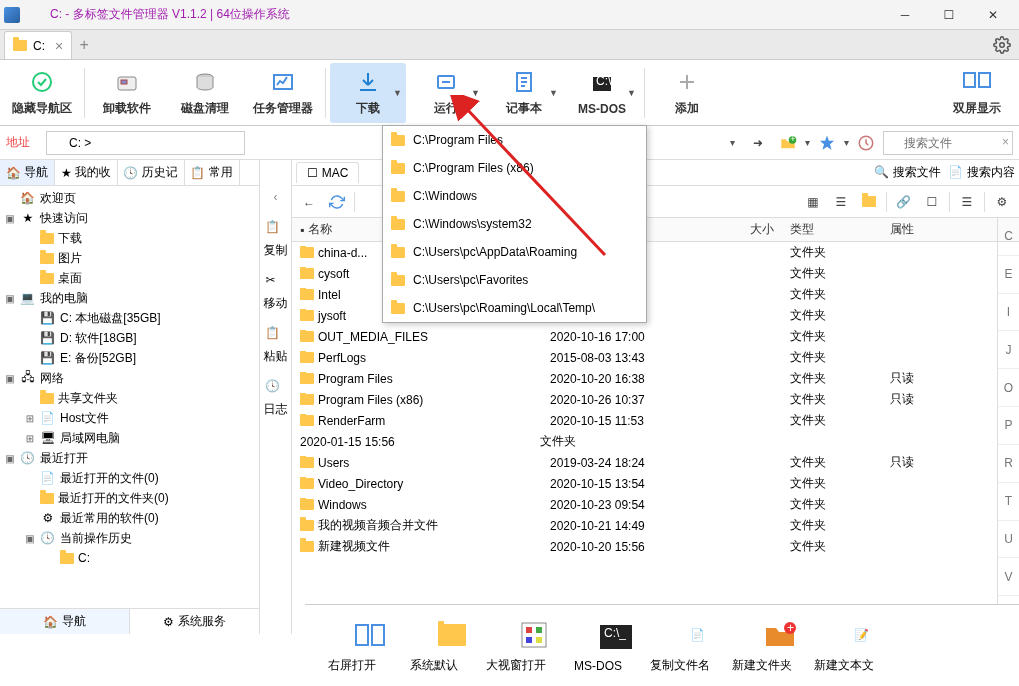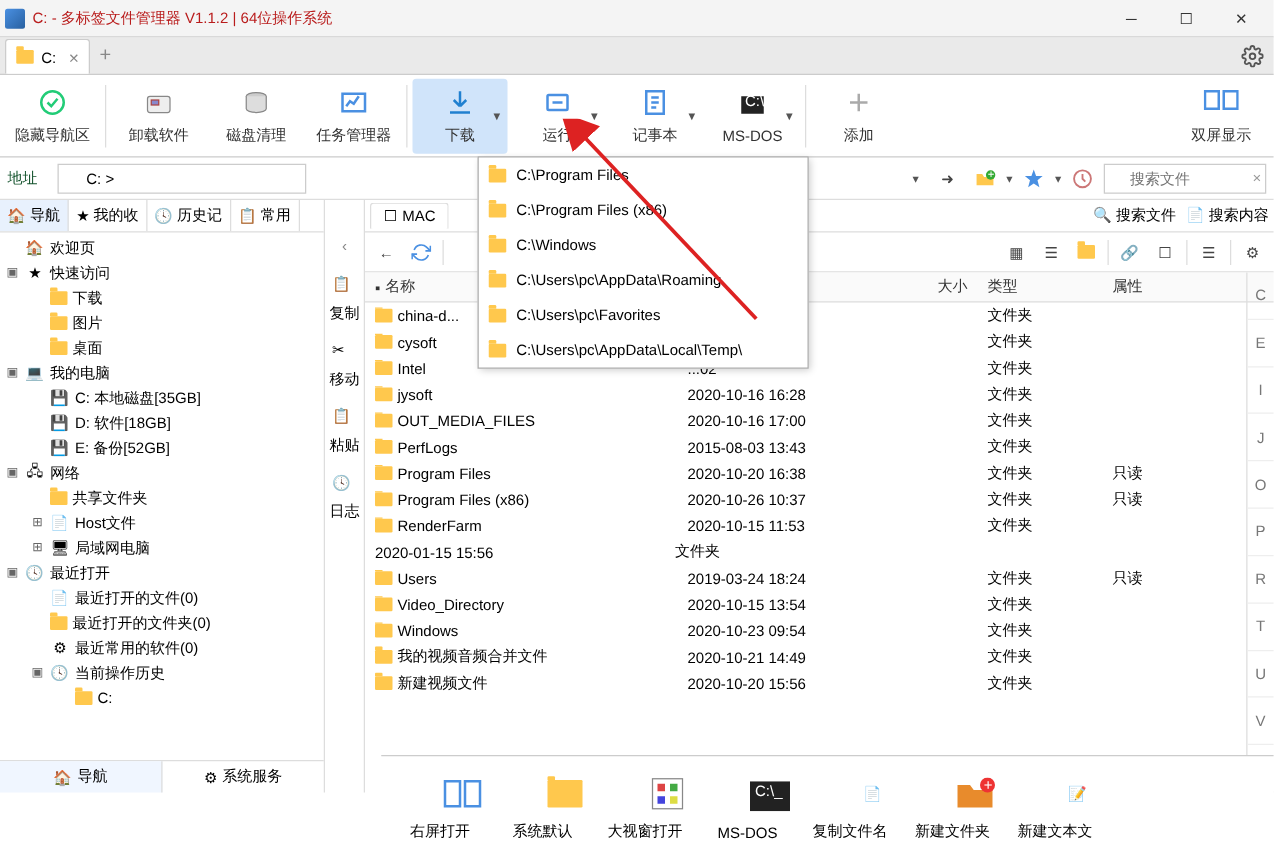--- a/index.html
+++ b/index.html
@@ -1,40 +1,40 @@
 <!DOCTYPE html>
 <html><head>
 <meta charset="utf-8">
 <style>
 * { box-sizing: border-box; margin: 0; padding: 0; font-family: "Microsoft YaHei", "Segoe UI", sans-serif; font-size: 12px; }
 body { background: #fff; width: 1019px; height: 686px; overflow: hidden; position: relative; }
 
 .titlebar { height: 30px; display: flex; align-items: center; border-bottom: 1px solid #d0d0d0; background: #f4f4f4; padding: 0 4px; }
 .titlebar .app-icon { width: 16px; height: 16px; margin-right: 6px; background: linear-gradient(135deg,#4a90e2,#2860a0); border-radius: 2px; }
-.titlebar .title-text { flex: 1; color: #b91c1c; }
+.titlebar .title-text { flex: 1; color: #a21caf; margin-left: 24px; }
 .titlebar .win-btn { width: 44px; height: 28px; display: flex; align-items: center; justify-content: center; color: #333; }
 
 .tabbar { height: 30px; display: flex; align-items: flex-end; background: #eaeaea; border-bottom: 1px solid #ccc; padding-left: 4px; position: relative; }
 .tab { height: 28px; display: flex; align-items: center; background: #fff; border: 1px solid #ccc; border-bottom: none; padding: 0 8px; gap: 6px; border-radius: 3px 3px 0 0; }
 .tab .folder-icon { width: 14px; height: 11px; background: #ffc84d; border-radius: 1px; position: relative; }
 .tab .folder-icon::before { content:''; position:absolute; top:-3px; left:0; width:6px; height:3px; background:#ffc84d; border-radius:1px 1px 0 0;}
 .tab .tab-close { color: #888; font-size: 14px; margin-left: 4px; }
 .tab-add { width: 24px; height: 28px; display: flex; align-items: center; justify-content: center; color: #888; font-size: 16px; }
 .tabbar .gear { position: absolute; right: 8px; top: 6px; color: #555; }
 
 .toolbar { height: 66px; display: flex; align-items: center; border-bottom: 1px solid #ccc; gap: 2px; padding: 0 4px; }
 .tb-btn { width: 76px; height: 60px; display: flex; flex-direction: column; align-items: center; justify-content: center; gap: 4px; position: relative; border-radius: 3px; }
 .tb-btn.highlight { background: #d0e4fa; }
 .tb-btn .ico { width: 28px; height: 28px; display: flex; align-items: center; justify-content: center; }
-.tb-btn .lbl { font-size: 12px; color: #333; }
+.tb-btn .lbl { font-size: 12px; color: #333; font-weight: bold; }
 .tb-btn .dd-arrow { position: absolute; right: 4px; top: 50%; transform: translateY(-50%); color: #555; font-size: 9px; }
 .tb-sep { width: 1px; height: 50px; background: #ddd; margin: 0 2px; }
 
 .addressbar { height: 34px; display: flex; align-items: center; gap: 4px; padding: 0 6px; border-bottom: 1px solid #ddd; }
-.addressbar .addr-label { color: #14532d; width: 36px; }
+.addressbar .addr-label { color: #ef4444; width: 36px; }
 .addressbar .addr-input { flex: 1; height: 24px; border: 1px solid #ccc; padding: 0 20px 0 22px; position: relative; }
 .addr-wrap { flex:1; position:relative; }
 .addr-wrap .folder-icon { position:absolute; left:4px; top:5px; }
 .addr-wrap .arrow { position:absolute; right:6px; top:6px; color:#555; font-size:10px; }
 .addressbar .icon-btn { width: 26px; height: 24px; display: flex; align-items: center; justify-content: center; color: #444; }
 .addressbar .search-box { width: 130px; height: 24px; border: 1px solid #ccc; padding: 0 18px 0 20px; color: #999; position: relative; }
 .search-wrap { position:relative; }
 .search-wrap .mag { position:absolute; left:4px; top:4px; color:#777; }
 .search-wrap .x { position:absolute; right:4px; top:4px; color:#999; }
 
@@ -593,29 +593,33 @@
     <div class="dd-item">
       <span class="mini-icon"></span>
       <span>C:\Program Files (x86)</span>
     </div>
     <div class="dd-item">
       <span class="mini-icon"></span>
       <span>C:\Windows</span>
     </div>
     <div class="dd-item">
       <span class="mini-icon"></span>
+      <span>C:\Windows\system32</span>
+    </div>
+    <div class="dd-item">
+      <span class="mini-icon"></span>
       <span>C:\Users\pc\AppData\Roaming</span>
     </div>
     <div class="dd-item">
       <span class="mini-icon"></span>
       <span>C:\Users\pc\Favorites</span>
     </div>
     <div class="dd-item">
       <span class="mini-icon"></span>
-      <span>C:\Users\pc\AppData\Local\Temp\</span>
+      <span>C:\Users\pc\Roaming\Local\Temp\</span>
     </div>
   </div>
 
 <div class="bottombar">
   <div class="bot-btn">
       <div class="bi">
         <svg width="32" height="24" viewBox="0 0 32 24" fill="none" stroke="#4a90e2" stroke-width="2">
           <rect x="2" y="2" width="12" height="20"></rect>
           <rect x="18" y="2" width="12" height="20"></rect>
         </svg>

